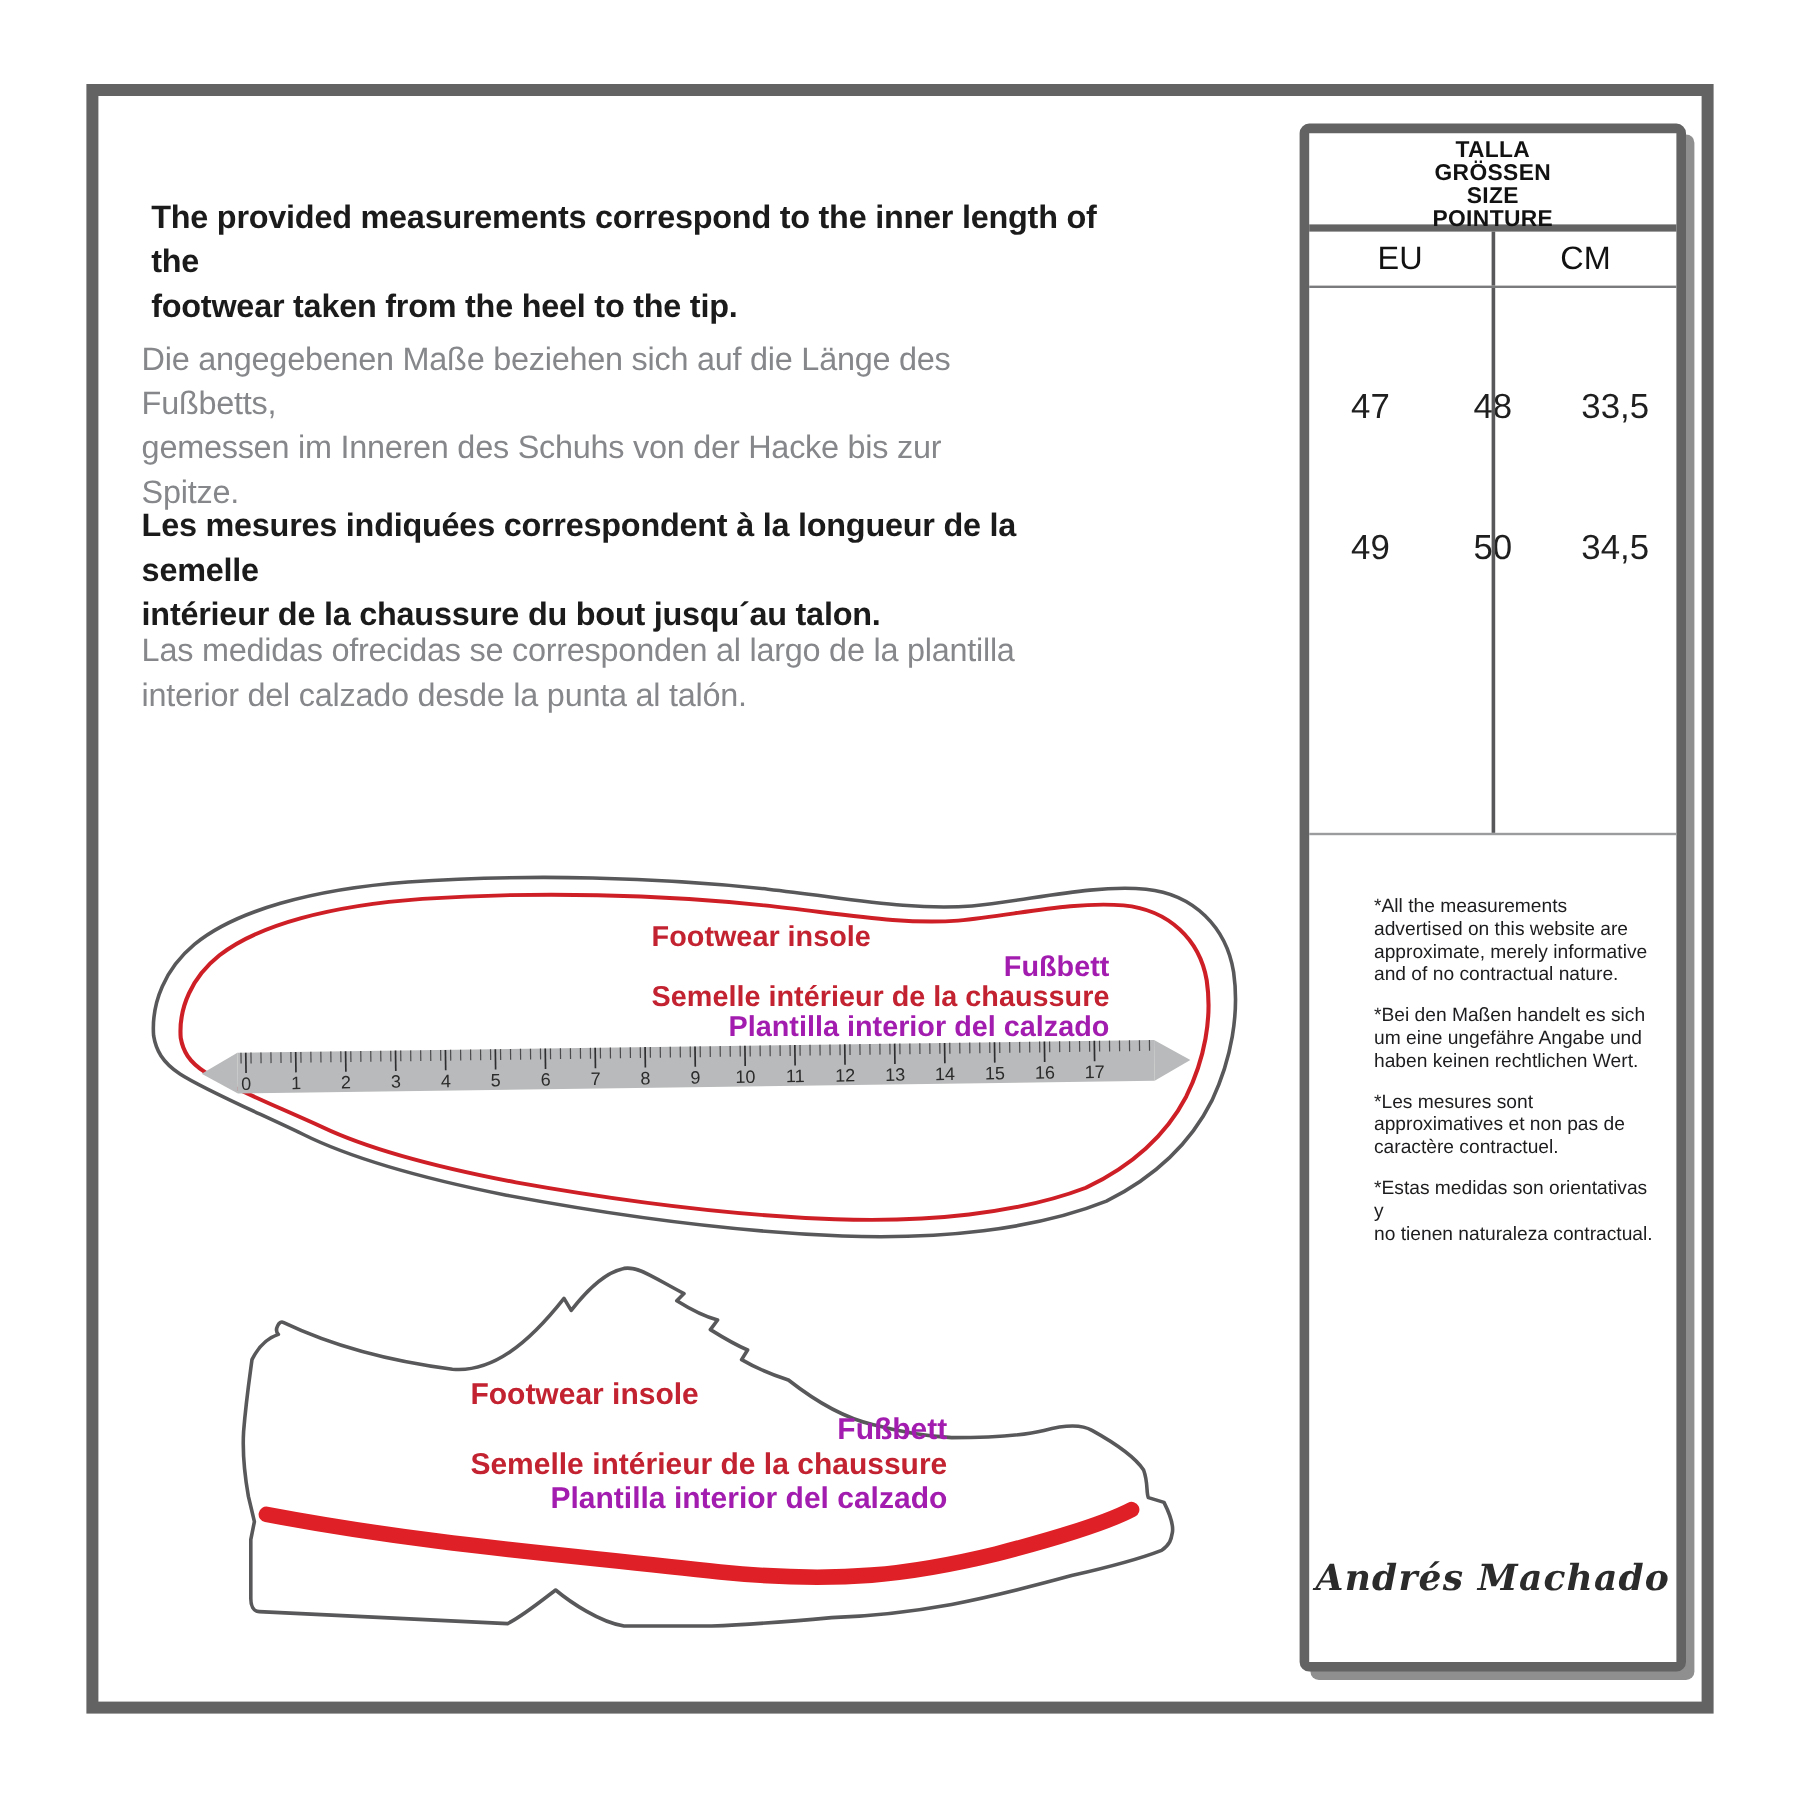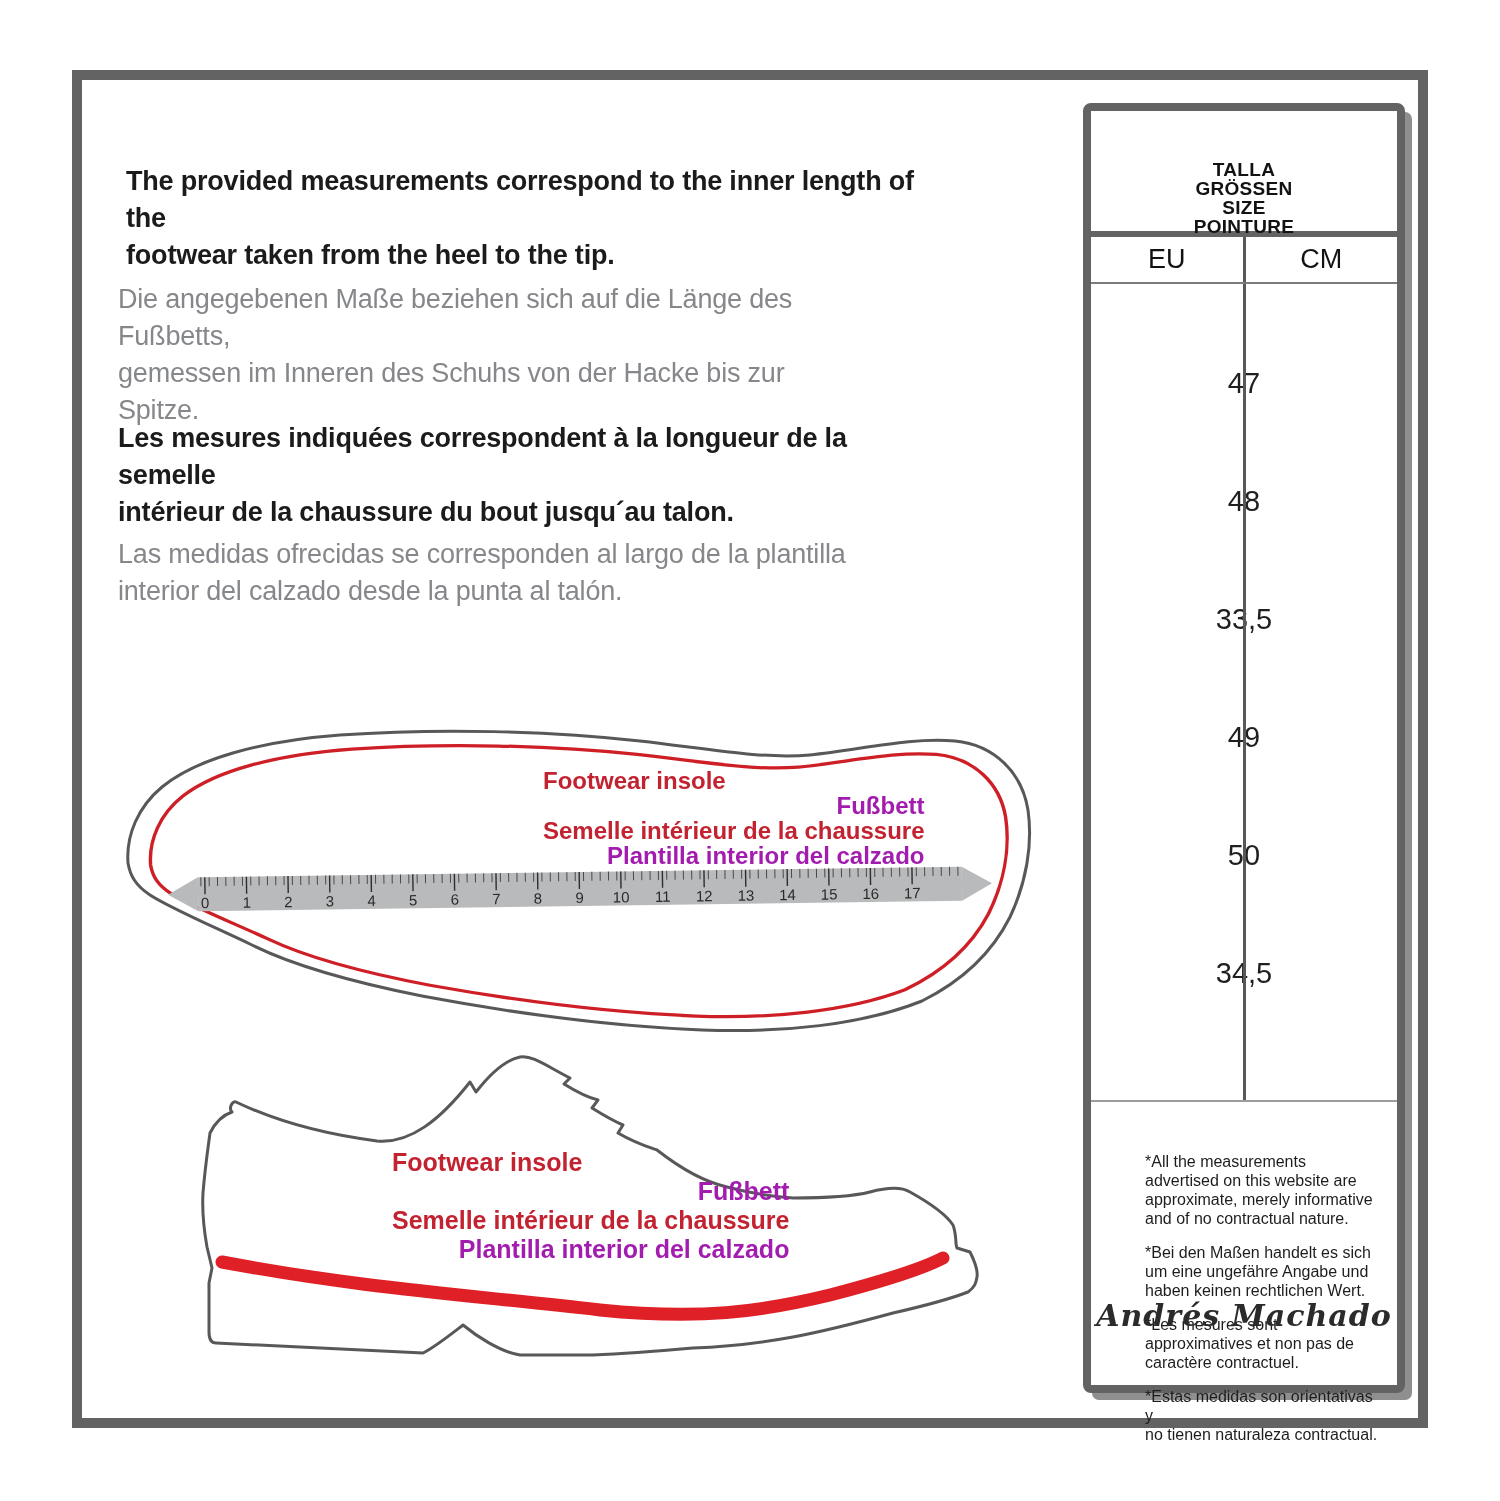--- a/index.html
+++ b/index.html
@@ -15,53 +15,52 @@
   
   .intro-p{
     position:absolute;margin:0;white-space:pre-line;
     font-size:27px;line-height:37px;letter-spacing:-0.2px;width:940px;
   }
   .intro-dark{font-weight:bold;color:#1b1b1b;}
   .intro-muted{font-weight:normal;color:#85878a;}
   #intro-en{left:126px;top:163px;}
   #intro-de{left:118px;top:281px;}
   #intro-fr{left:118px;top:420px;}
-  #intro-es{left:118px;top:536px;}
+  #intro-es{left:118px;top:524px;}
   
   .fig-svg{position:absolute;}
   #insole-svg{left:110px;top:715px;}
   #shoe-svg{left:160px;top:1040px;}
   .fig-labels{position:absolute;font-weight:bold;}
   #insole-labels{left:543px;top:768px;font-size:24px;line-height:25px;}
   #shoe-labels{left:392px;top:1148px;font-size:25px;line-height:29px;}
   .lbl-red{color:#c32331;}
   .lbl-gray{color:#a21caf;text-align:right;}
   
   .size-box{
     position:absolute;left:1083px;top:103px;width:322px;height:1290px;
     border:8px solid #636363;border-radius:8px;box-sizing:border-box;background:#fff;
     box-shadow:8px 8px 0 -1px #8f8f8f;
   }
   .tbl-title{
     height:82px;box-sizing:border-box;padding-top:5px;
     text-align:center;font-weight:bold;font-size:19px;line-height:19px;
     letter-spacing:0.3px;color:#121212;white-space:pre-line;
     border-bottom:6px solid #636363;
-    margin-top:44px;
   }
   .tbl-cols{display:flex;height:45px;border-bottom:2px solid #7a7b7d;}
   .tbl-cols .hcell{
     flex:1;display:flex;align-items:center;justify-content:center;
     font-weight:normal;font-size:27px;color:#121212;
   }
   .tbl-cols .hcell + .hcell{border-left:3px solid #58585a;}
   .tbl-body{
-    position:relative;height:818px;box-sizing:border-box;padding-top:40px;
+    position:relative;height:456px;box-sizing:border-box;padding-top:40px;
     border-bottom:2px solid #9b9c9e;
-    display:grid;grid-template-columns:1fr;align-content:start;text-align:right;
+    display:grid;grid-template-columns:1fr 1fr 1fr;align-content:start;text-align:right;
   }
   .tbl-body .vline{
     position:absolute;left:50%;top:0;bottom:0;width:3px;margin-left:-1px;background:#58585a;
   }
   .num-cell{
     height:118px;display:flex;align-items:center;justify-content:center;
     font-size:29px;color:#1f1f1f;
   }
   .tbl-notes{
     box-sizing:border-box;padding:50px 14px 0 54px;

